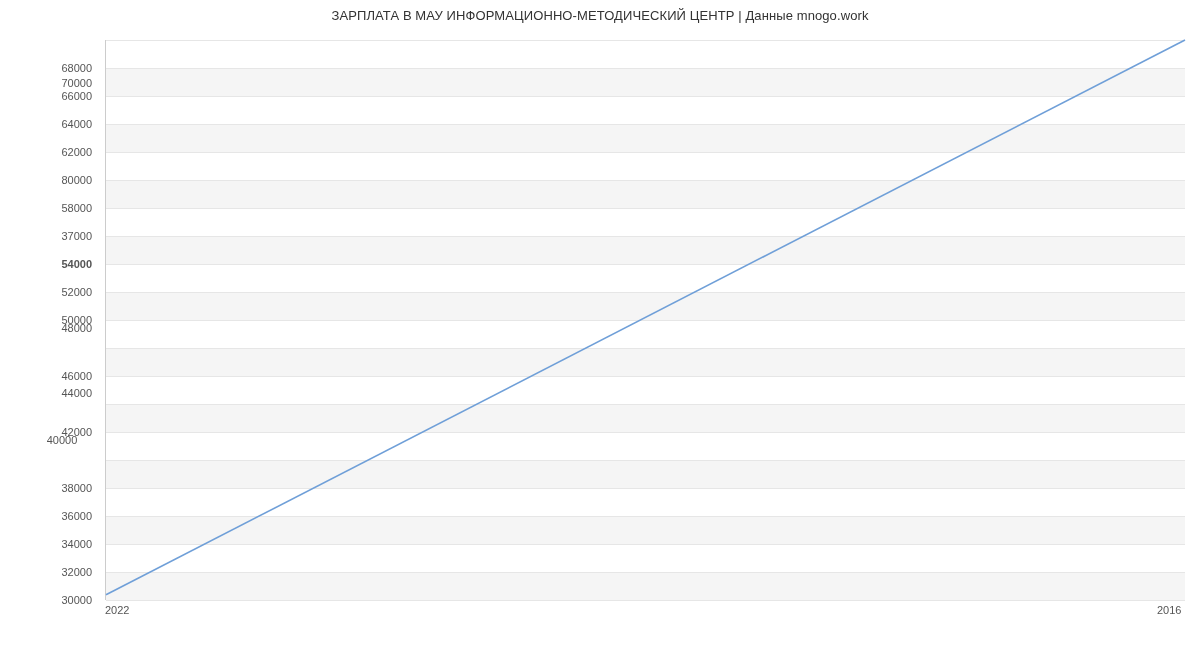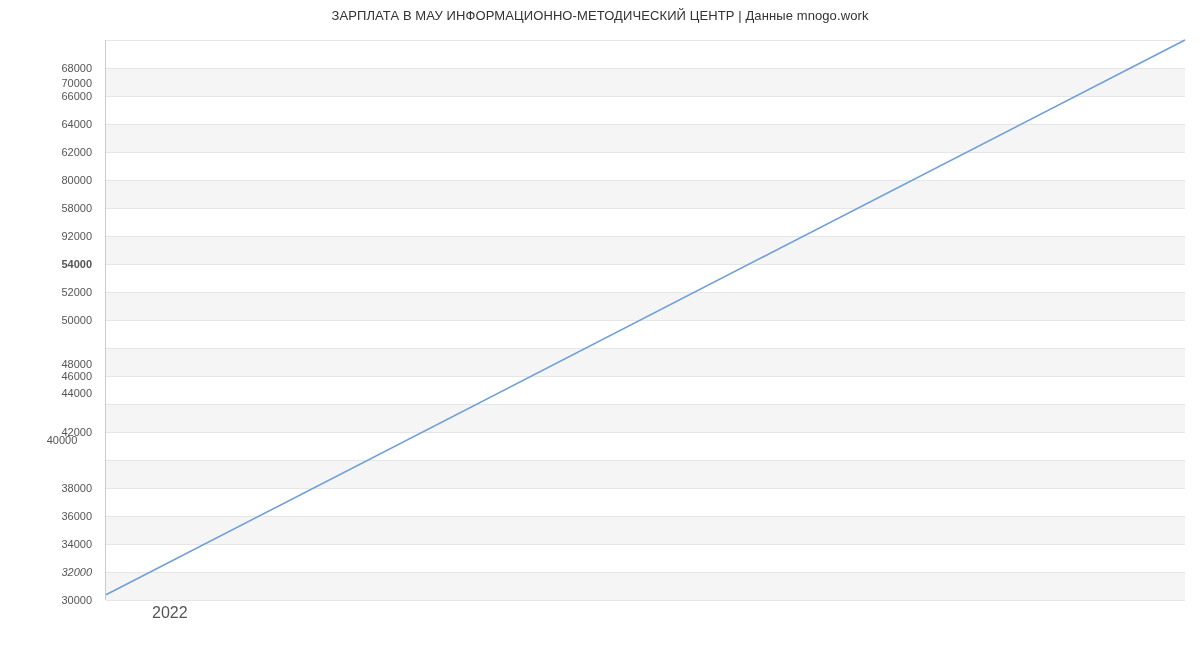--- a/index.html
+++ b/index.html
@@ -54,23 +54,22 @@
     right: 1102px; 
     transform: translateY(-50%);
     font-size: 11px;
     color: #555555;
     text-align: right;
     width: 60px;
   }
   .x-tick {
     position: absolute;
     top: 604px;
-    font-size: 16px;
+    font-size: 11px;
     color: #555555;
-    margin-left: 47px;
   }
   svg.line-layer {
     position: absolute;
     left: 0;
     top: 0;
     width: 100%;
     height: 100%;
     overflow: visible;
   }
 </style>
@@ -111,33 +110,33 @@
       <div class="grid-line" style="top: 112px;"></div>
       <div class="grid-line" style="top: 84px;"></div>
       <div class="grid-line" style="top: 56px;"></div>
       <div class="grid-line" style="top: 28px;"></div>
       <div class="grid-line" style="top: 0px;"></div>
       <svg class="line-layer" id="line-layer" viewBox="0 0 1080 560" preserveAspectRatio="none">
         <path d="M0 555.8 L1080 0" fill="none" stroke="#6f9fd8" stroke-width="1.6"></path>
       </svg>
     </div>
 <div class="y-tick" style="top: 600px;">30000</div>
-    <div class="y-tick" style="top: 572px; font-style: italic;">32000</div>
+    <div class="y-tick" style="top: 572px;">32000</div>
     <div class="y-tick" style="top: 544px;">34000</div>
     <div class="y-tick" style="top: 516px;">36000</div>
     <div class="y-tick" style="top: 488px;">38000</div>
     <div class="y-tick" style="top: 440px; text-align: center;">40000</div>
     <div class="y-tick" style="top: 432px;">42000</div>
     <div class="y-tick" style="top: 393px;">44000</div>
     <div class="y-tick" style="top: 376px;">46000</div>
-    <div class="y-tick" style="top: 364px;">48000</div>
+    <div class="y-tick" style="top: 328px;">48000</div>
     <div class="y-tick" style="top: 320px;">50000</div>
     <div class="y-tick" style="top: 292px;">52000</div>
     <div class="y-tick" style="top: 264px; font-weight: bold;">54000</div>
-    <div class="y-tick" style="top: 236px;">92000</div>
+    <div class="y-tick" style="top: 236px;">37000</div>
     <div class="y-tick" style="top: 208px;">58000</div>
     <div class="y-tick" style="top: 180px;">80000</div>
     <div class="y-tick" style="top: 152px;">62000</div>
     <div class="y-tick" style="top: 124px;">64000</div>
     <div class="y-tick" style="top: 96px;">66000</div>
     <div class="y-tick" style="top: 68px;">68000</div>
     <div class="y-tick" style="top: 40px; margin-top: 43px;">70000</div>
     <div class="x-tick" style="left: 105px;">2022</div>
     <div class="x-tick" style="left: 1157px;">2016</div>
   </div>

